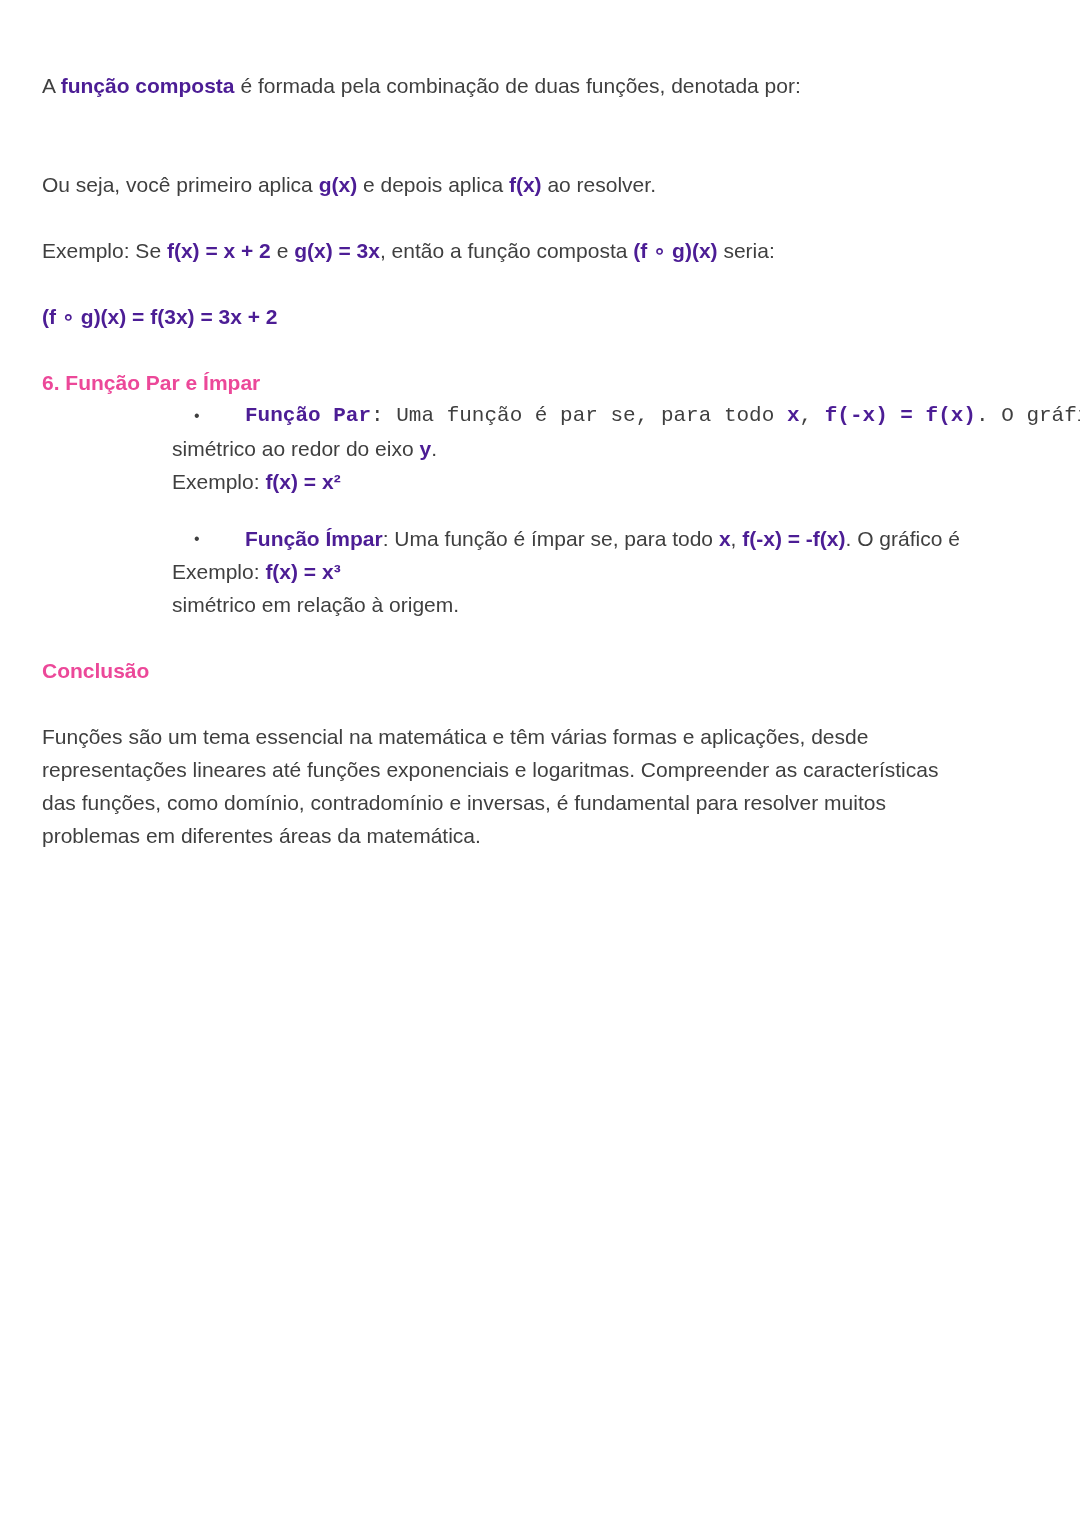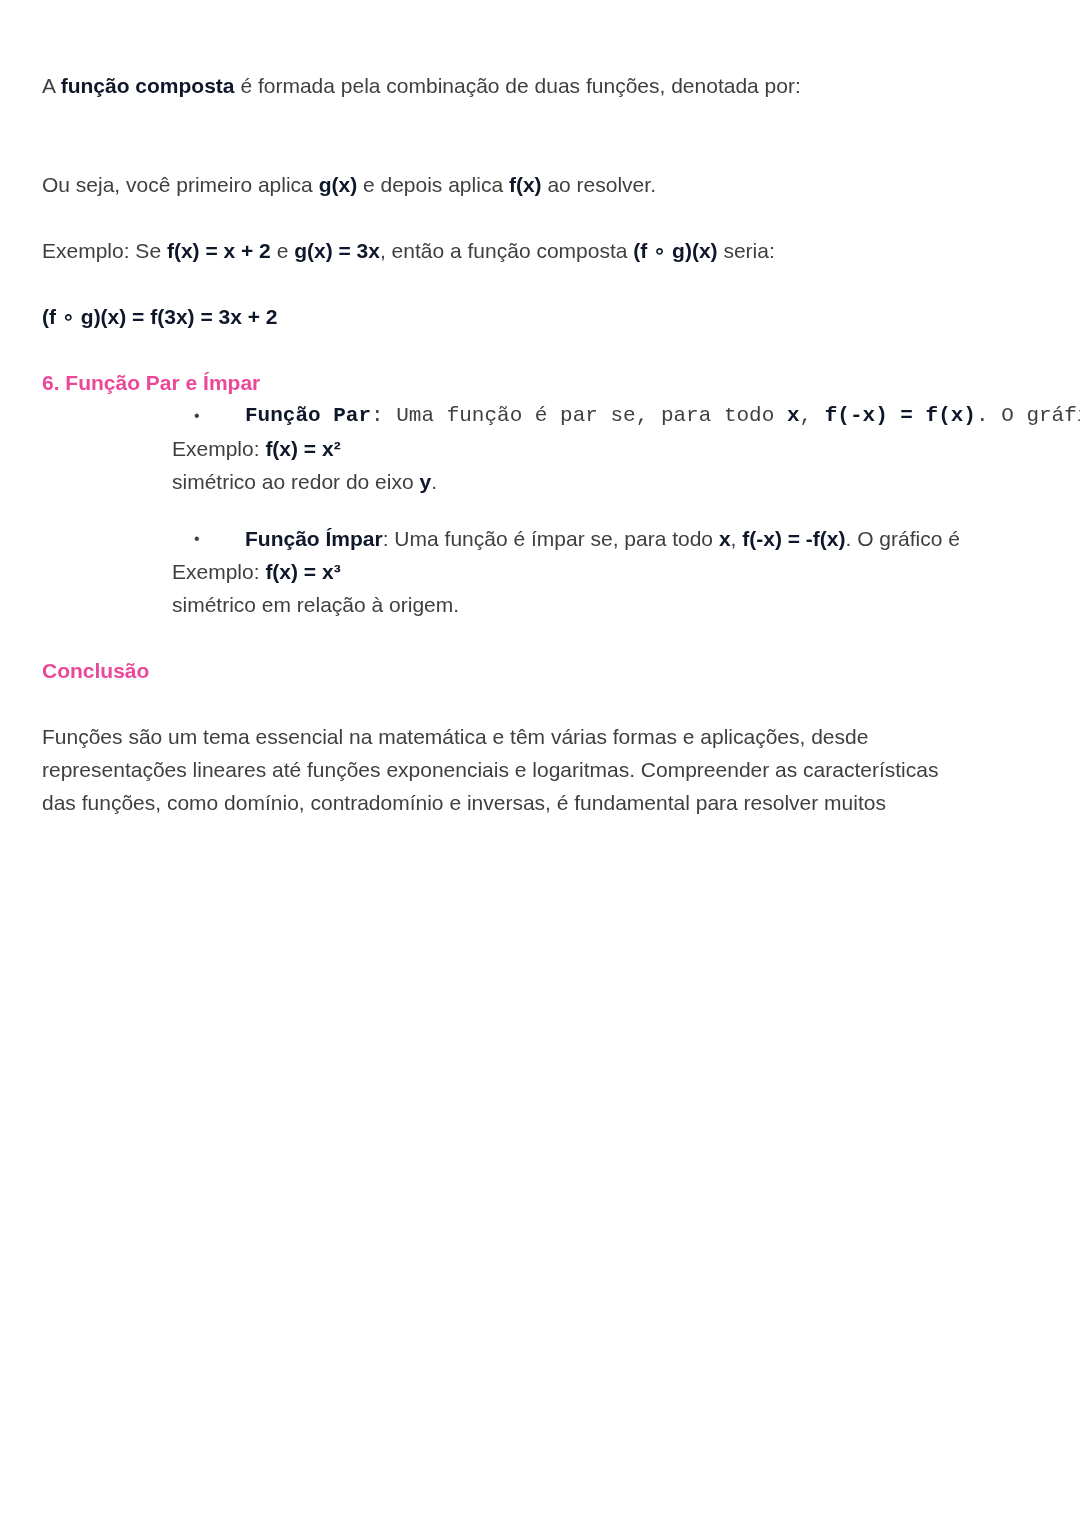--- a/index.html
+++ b/index.html
@@ -21,21 +21,21 @@
       position: absolute;
       left: 42px;
       top: 69px;
       width: 1000px;
     }
     .p {
       margin: 0;
       white-space: nowrap;
     }
     .gap { height: 33px; }
-    b, .b { font-weight: bold; color: #0f172a; }
+    b, .b { font-weight: bold; color: #4c1d95; }
     .heading { font-weight: bold; color: #ec4899; }
     .list {
       margin: 0;
       padding: 0;
       list-style: none;
     }
     .li {
       position: relative;
       padding-left: 130px;
     }
@@ -72,37 +72,38 @@
 
   <div class="gap"></div>
 
   <p class="p heading">6. Função Par e Ímpar</p>
 
   <div class="list">
 
     <div class="li">
       <span class="bullet">•</span>
       <span class="cont" style="padding-left:73px;font-family:Liberation Mono, monospace;"><b>Função Par</b><span>: Uma função é par se, para todo </span><b>x</b><span>, </span><b>f(-x) = f(x)</b><span>. O gráfico é</span></span>
+      <span class="cont"><span>simétrico ao redor do eixo </span><b>y</b><span>.</span></span>
       <span class="cont"><span>Exemplo: </span><b>f(x) = x²</b></span>
-      <span class="cont"><span>simétrico ao redor do eixo </span><b>y</b><span>.</span></span>
     </div>
 
     <div class="li">
       <span class="bullet">•</span>
       <span class="cont" style="padding-left:73px;margin-top:24px;"><b>Função Ímpar</b><span>: Uma função é ímpar se, para todo </span><b>x</b><span>, </span><b>f(-x) = -f(x)</b><span>. O gráfico é</span></span>
       <span class="cont"><span>Exemplo: </span><b>f(x) = x³</b></span>
       <span class="cont"><span>simétrico em relação à origem.</span></span>
     </div>
   </div>
 
   <div class="gap"></div>
 
   <p class="p heading">Conclusão</p>
 
   <div class="gap"></div>
 
   <div>
     <span class="cont">Funções são um tema essencial na matemática e têm várias formas e aplicações, desde</span>
     <span class="cont">representações lineares até funções exponenciais e logaritmas. Compreender as características</span>
     <span class="cont">das funções, como domínio, contradomínio e inversas, é fundamental para resolver muitos</span>
+    <span class="cont">problemas em diferentes áreas da matemática.</span>
   </div>
 
 </div>
 
 </body></html>

